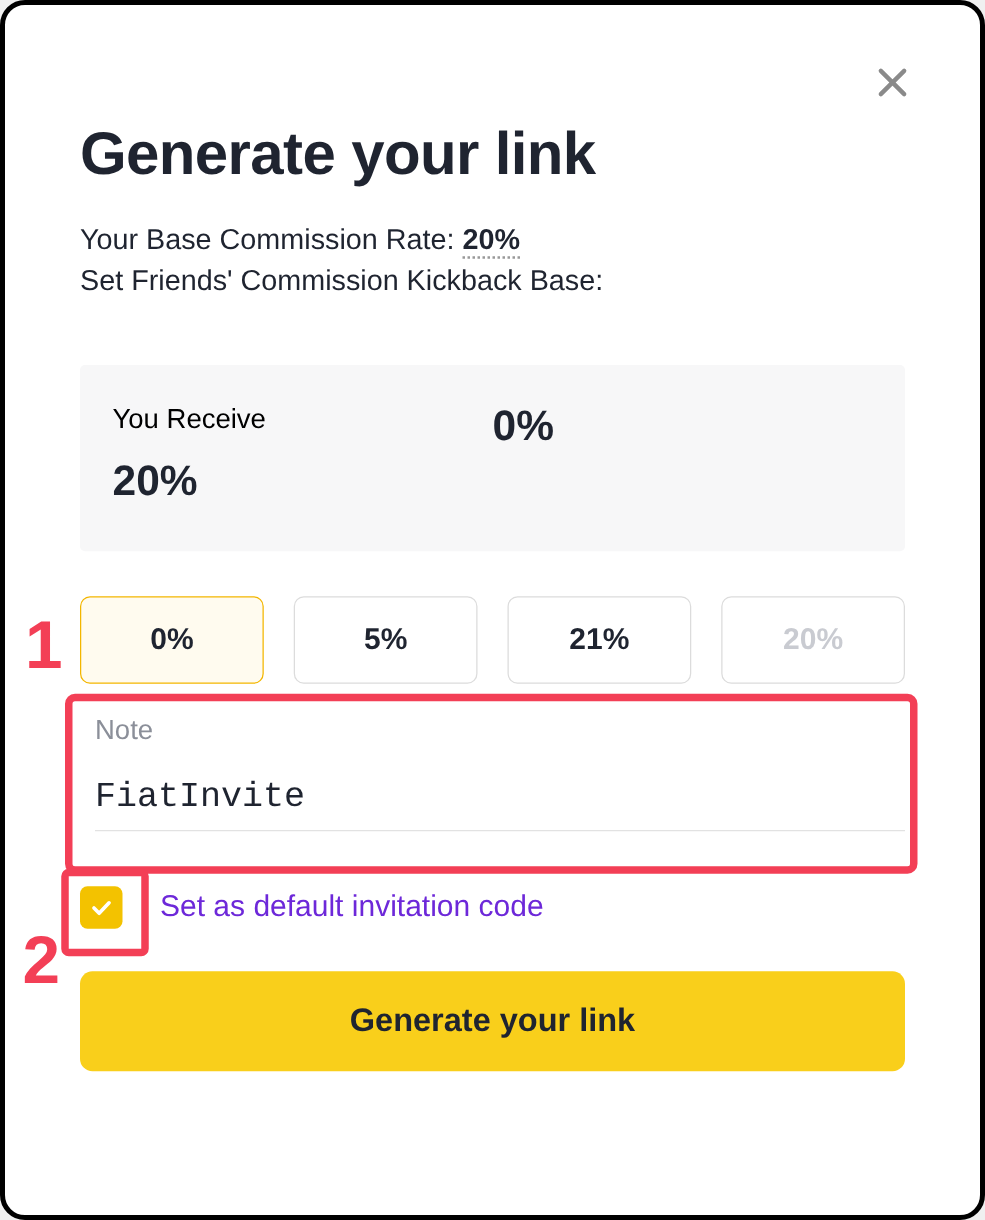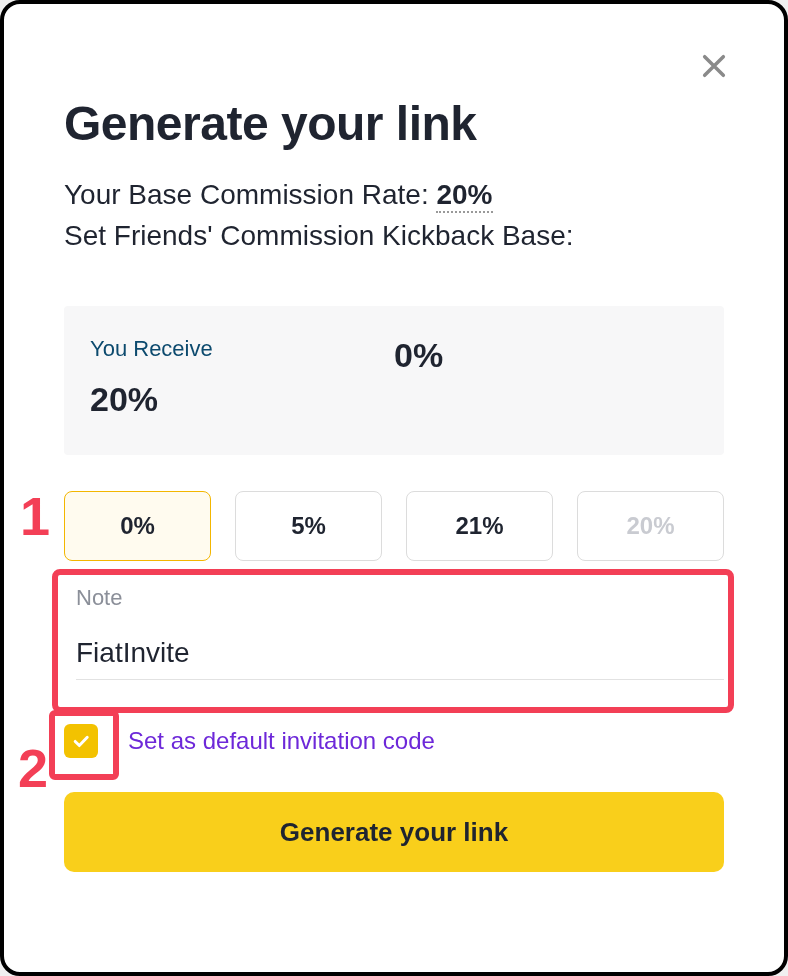--- a/index.html
+++ b/index.html
@@ -38,42 +38,42 @@
   }
   .close-btn svg{width:28px;height:28px;}
   .title{
     font-size:48px;
     font-weight:800;
     color:#1f2430;
     letter-spacing:-0.5px;
     margin-bottom:24px;
   }
   .sub-line{
-    font-size:28px;
+    font-size:23px;
     color:#1f2430;
     line-height:1.45;
   }
   .sub-line .rate-val{
     font-weight:700;
     border-bottom:2px dotted #999;
     padding-bottom:1px;
   }
   .rates-box{
     margin-top:50px;
     background:#f7f7f8;
     border-radius:4px;
     padding:30px 26px 36px 26px;
     display:flex;
   }
   .rates-col{
     flex:1;
   }
   .rates-label{
     font-size:22px;
-    color:#0c4a6e;
+    color:#000000;
     margin-bottom:18px;
   }
   .rates-value{
     font-size:34px;
     font-weight:800;
     color:#1f2430;
   }
   .options-row{
     margin-top:36px;
     display:flex;
@@ -126,21 +126,21 @@
   .note-input{
     margin-top:26px;
     font-size:28px;
     color:#1f2430;
     border:none;
     border-bottom:1px solid #e2e2e2;
     width:100%;
     padding:0 0 10px 0;
     background:transparent;
     outline:none;
-    font-family:Liberation Sans, sans-serif;
+    font-family:Liberation Mono, monospace;
   }
   .default-row{
     margin-top:44px;
     display:flex;
     align-items:center;
     position:relative;
   }
   .default-highlight{
     position:absolute;
     left:-15px;

